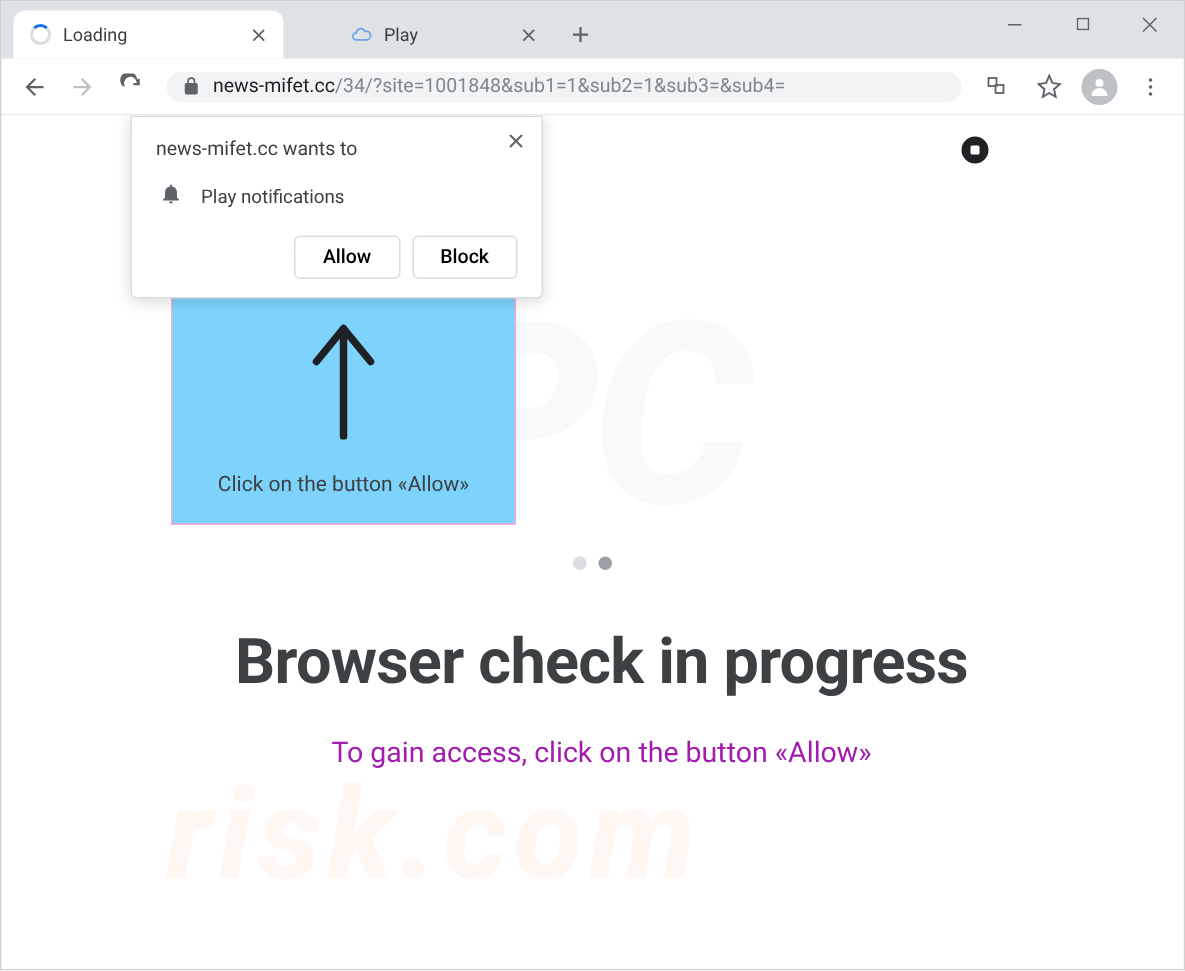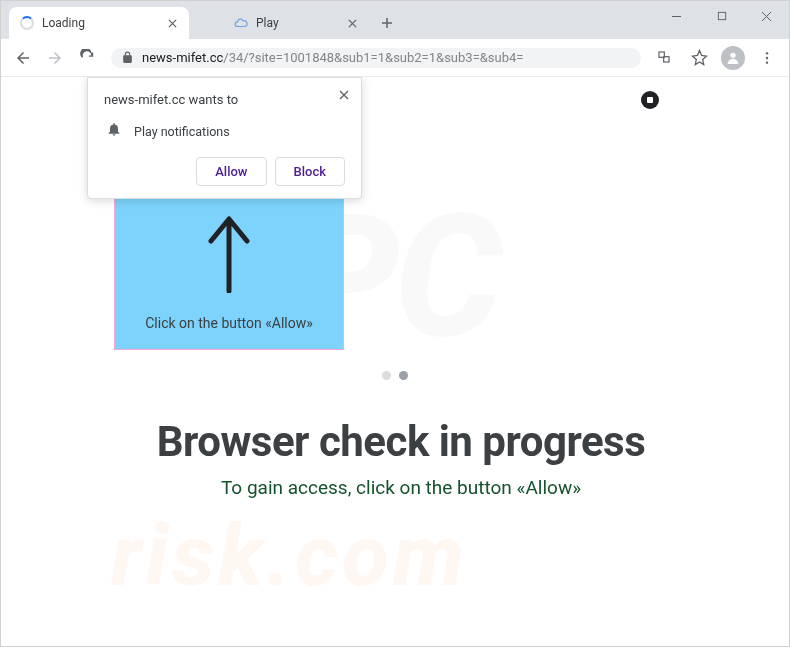--- a/index.html
+++ b/index.html
@@ -34,36 +34,36 @@
 .content { flex: 1; background: #fff; position: relative; overflow: hidden; }
 
 
 .prompt { position: absolute; top: 0; left: 86px; width: 275px; background: #fff; border: 1px solid #dadce0; border-radius: 0 0 4px 4px; box-shadow: 0 2px 10px rgba(0,0,0,0.15); padding: 14px 16px 12px; z-index: 20; }
 .prompt .close-x { position: absolute; top: 10px; right: 12px; color: #5f6368; cursor: pointer; font-size: 13px; }
 .prompt .origin { font-size: 13px; color: #3c4043; margin-bottom: 14px; }
 .prompt .perm-row { display: flex; align-items: center; gap: 12px; margin-bottom: 16px; padding-left: 2px; }
 .prompt .perm-row .bell { color: #5f6368; }
 .prompt .perm-row .perm-text { font-size: 12.5px; color: #3c4043; }
 .prompt .actions { display: flex; justify-content: flex-end; gap: 8px; }
-.prompt .btn { border: 1px solid #dadce0; background: #fff; color: #4c1d95; font-size: 13px; padding: 6px 18px; border-radius: 4px; cursor: pointer; font-weight: 500; }
+.prompt .btn { border: 1px solid #dadce0; background: #fff; color: #000000; font-size: 13px; padding: 6px 18px; border-radius: 4px; cursor: pointer; font-weight: 500; }
 
 
 .callout { position: absolute; top: 105px; left: 113px; width: 230px; height: 168px; border: 1px solid #f9a8d4; background: #7dd3fc; z-index: 5; display: flex; flex-direction: column; align-items: center; justify-content: flex-end; padding: 14px 6px 18px; }
 .callout .arrow { margin-bottom: 18px; }
 .callout .calltext { font-size: 14px; color: #3c4043; text-align: center; }
 
 
 .dots { position: absolute; top: 294px; left: 50%; transform: translateX(-50%); display: flex; gap: 8px; }
 .dots span { width: 9px; height: 9px; border-radius: 50%; background: #dadce0; }
 .dots span.active { background: #9aa0a6; }
 
 
 .heading { position: absolute; top: 340px; left: 0; right: 0; text-align: center; padding-left: 12px; }
 .heading h1 { font-size: 42px; font-weight: 700; color: #3c4043; letter-spacing: -0.5px; }
-.heading p { font-size: 19px; color: #14532d; margin-top: 10px; }
+.heading p { font-size: 19px; color: #a21caf; margin-top: 24px; }
 
 
 .wm-pc { position: absolute; top: 100px; left: 50%; transform: translateX(-50%); font-size: 170px; font-weight: 800; font-style: italic; color: rgba(0,0,0,0.025); letter-spacing: -5px; pointer-events: none; z-index: 1; white-space: nowrap; }
 .wm-pc::before { content: "r"; position: absolute; left: -42px; bottom: 20px; font-size: 60px; color: rgba(0,0,0,0.03); }
 .wm-risk { position: absolute; bottom: 40px; left: 110px; font-size: 85px; font-weight: 800; font-style: italic; color: rgba(255,100,0,0.05); letter-spacing: 4px; pointer-events: none; z-index: 1; }
 
 
 .nic { position: absolute; top: 14px; right: 130px; width: 18px; height: 18px; border-radius: 50%; background: #202124; display: flex; align-items: center; justify-content: center; z-index: 30; }
 .nic::after { content: ""; width: 6px; height: 6px; background: #fff; border-radius: 1px; }
 

